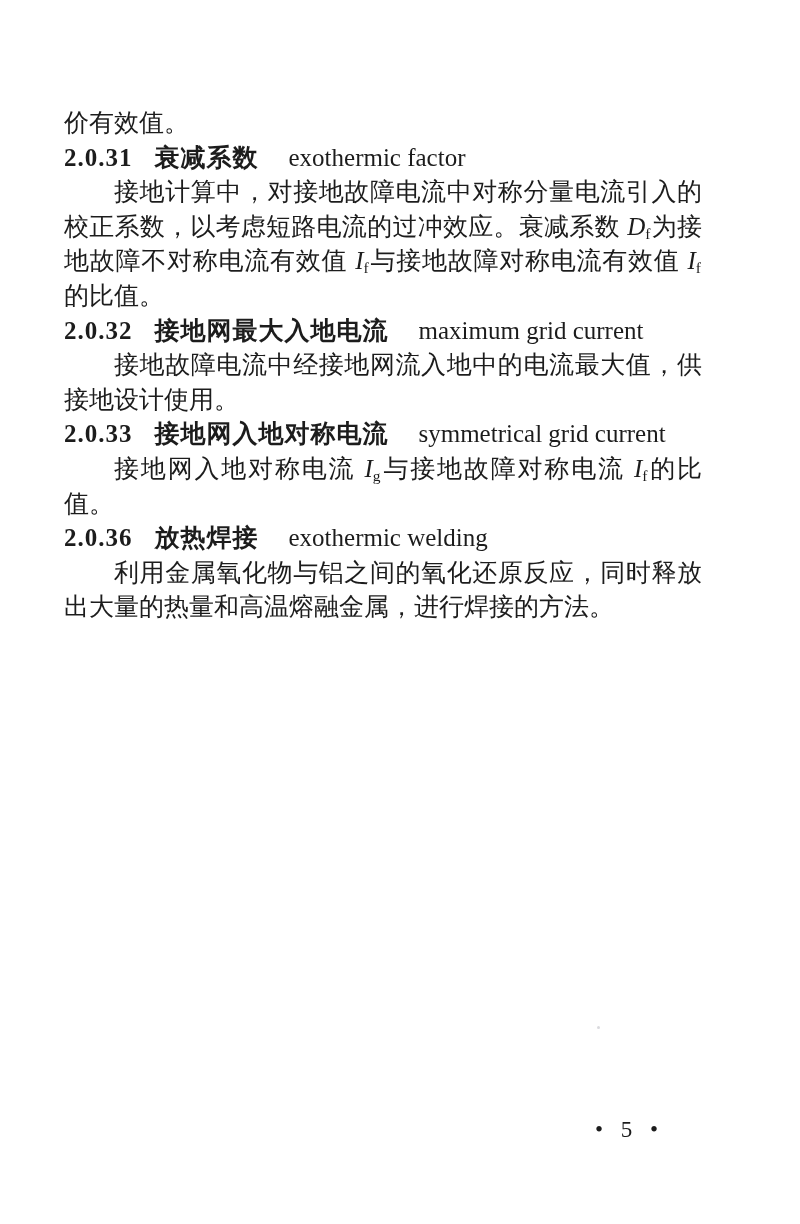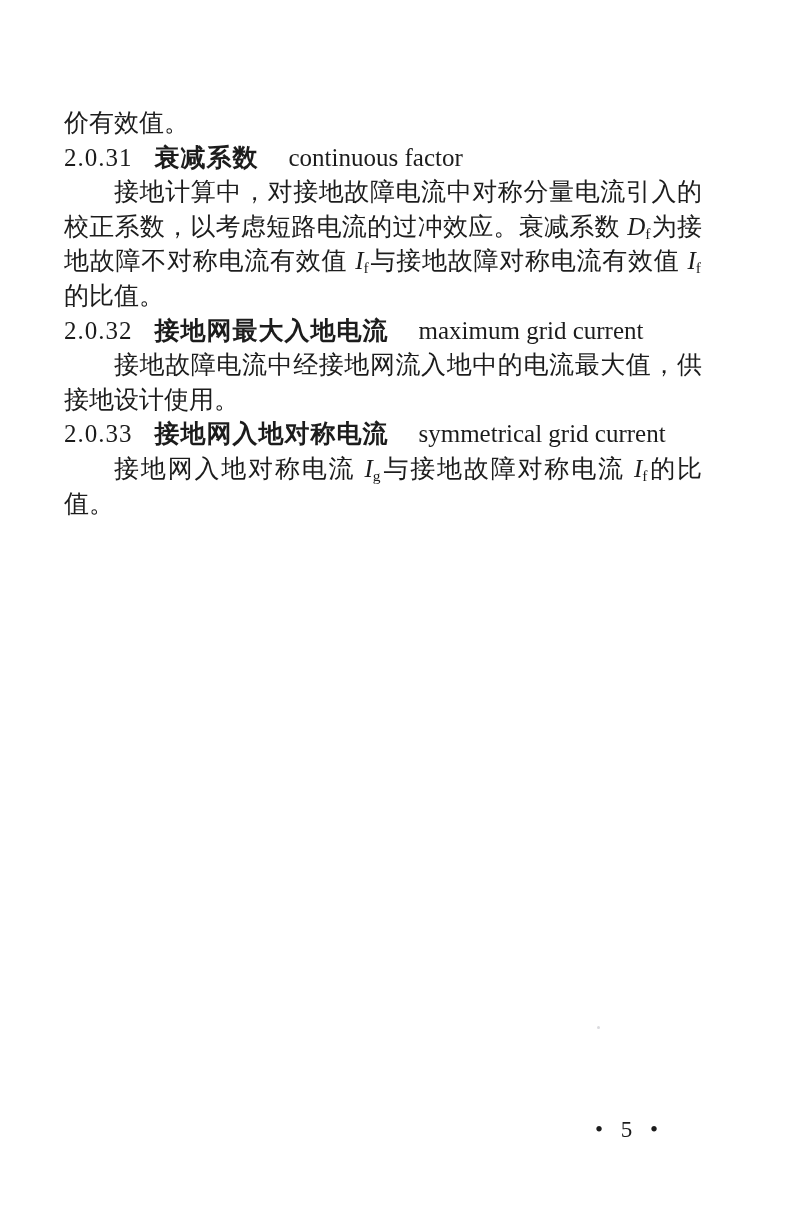--- a/index.html
+++ b/index.html
@@ -30,21 +30,21 @@
   }
   
   .cont-line {
     text-indent: 0;
   }
   
   .term-head {
     text-indent: 0;
   }
   .term-head .num {
-    font-weight: normal;
+    font-weight: bold;
     letter-spacing: 1px;
   }
   .term-head .zh {
     font-weight: bold;
     margin-left: 22px;
     letter-spacing: 1px;
   }
   .term-head .en {
     font-weight: normal;
     margin-left: 30px;
@@ -88,39 +88,43 @@
 </head>
 <body>
 
 <div class="page">
 
   <div class="content">
     <p class="cont-line">价有效值。</p>
 
     <div>
   <div>
-    <p class="term-head"><span class="num">2.0.31</span><span class="zh">衰减系数</span><span class="en">continuous factor</span></p>
+    <p class="term-head"><span class="num">2.0.31</span><span class="zh">衰减系数</span><span class="en">exothermic factor</span></p>
     <p class="term-def">接地计算中，对接地故障电流中对称分量电流引入的校正系数，以考虑短路电流的过冲效应。衰减系数 <span class="var">D<sub>f</sub></span>为接地故障不对称电流有效值 <span class="var">I<sub>f</sub></span>与接地故障对称电流有效值 <span class="var">I<sub>f</sub></span>的比值。</p>
   </div>
 
   <div>
     <p class="term-head"><span class="num">2.0.32</span><span class="zh">接地网最大入地电流</span><span class="en">maximum grid current</span></p>
     <p class="term-def">接地故障电流中经接地网流入地中的电流最大值，供接地设计使用。</p>
   </div>
 
   <div>
     <p class="term-head"><span class="num">2.0.33</span><span class="zh">接地网入地对称电流</span><span class="en">symmetrical grid current</span></p>
   </div>
 
   <div>
     <p class="term-def">接地网入地对称电流 <span class="var">I<sub>g</sub></span>与接地故障对称电流 <span class="var">I<sub>f</sub></span>的比值。</p>
   </div>
 
   <div>
   </div>
 
+  <div>
+    <p class="term-head"><span class="num">2.0.36</span><span class="zh">放热焊接</span><span class="en">exothermic welding</span></p>
+    <p class="term-def">利用金属氧化物与铝之间的氧化还原反应，同时释放出大量的热量和高温熔融金属，进行焊接的方法。</p>
+  </div>
 </div>
   </div>
 
   <div class="page-number">• 5 •</div>
 
   <div class="scan-dot"></div>
 </div>
 
 </body></html>

